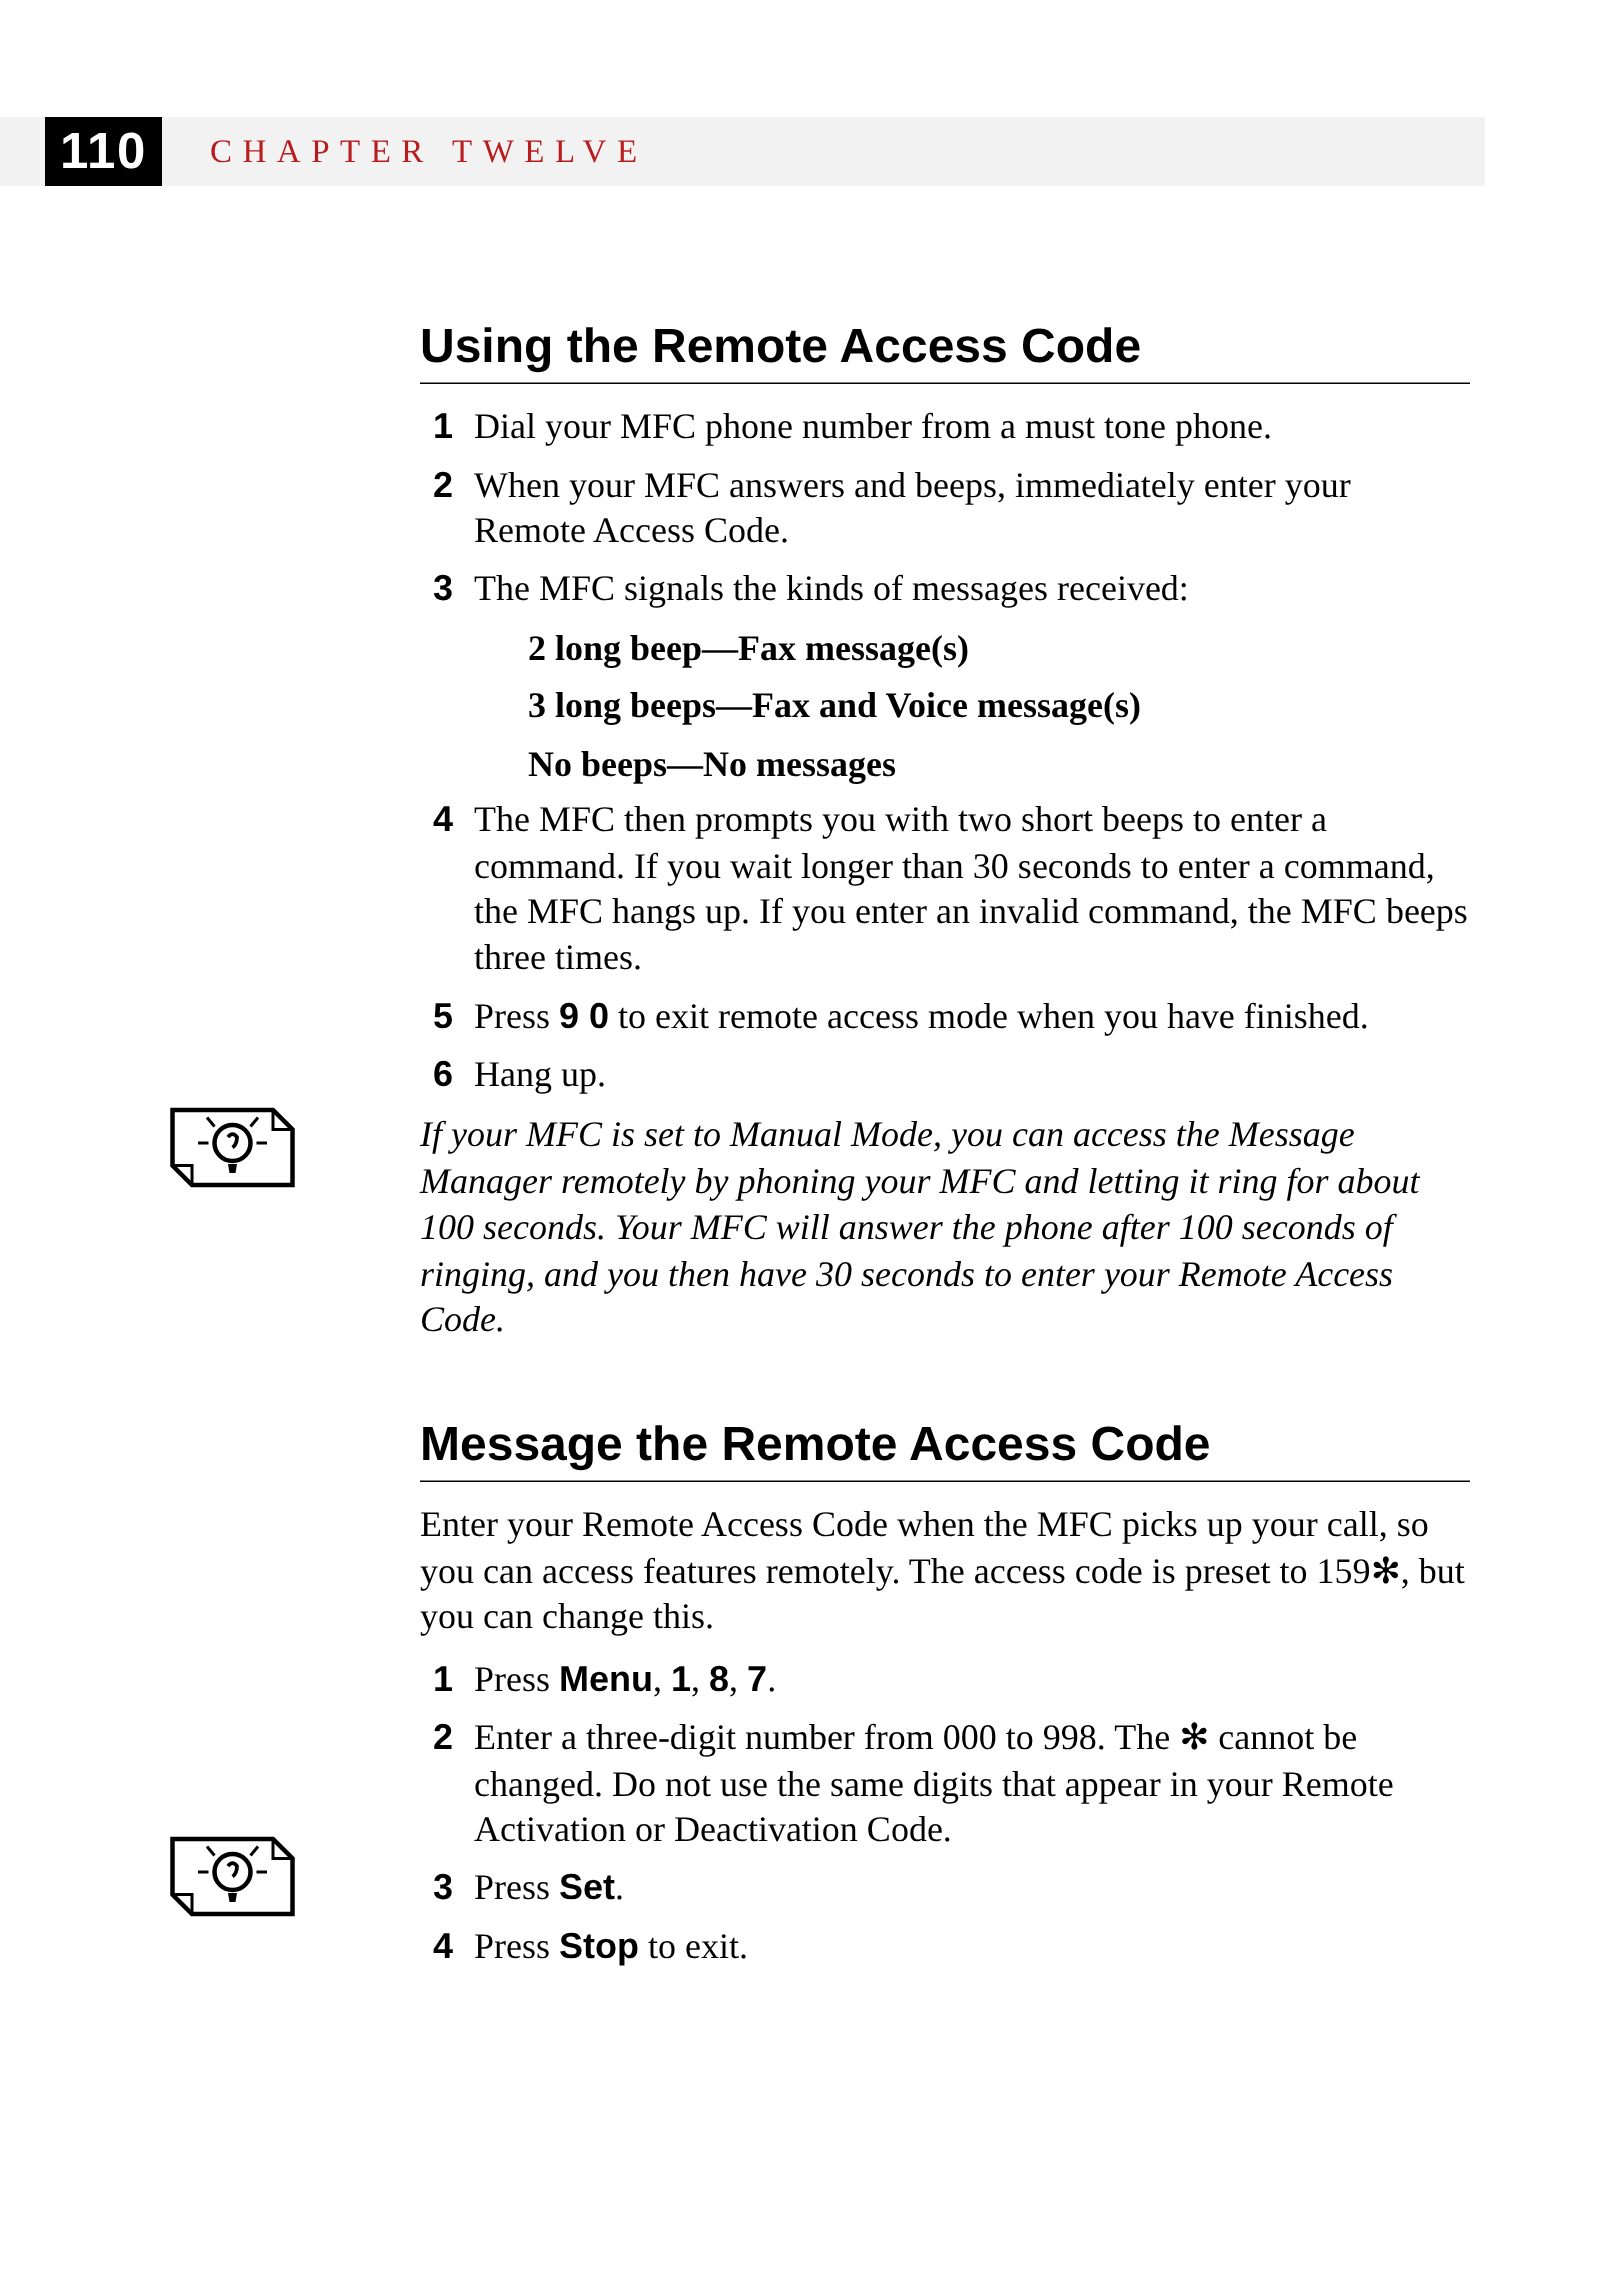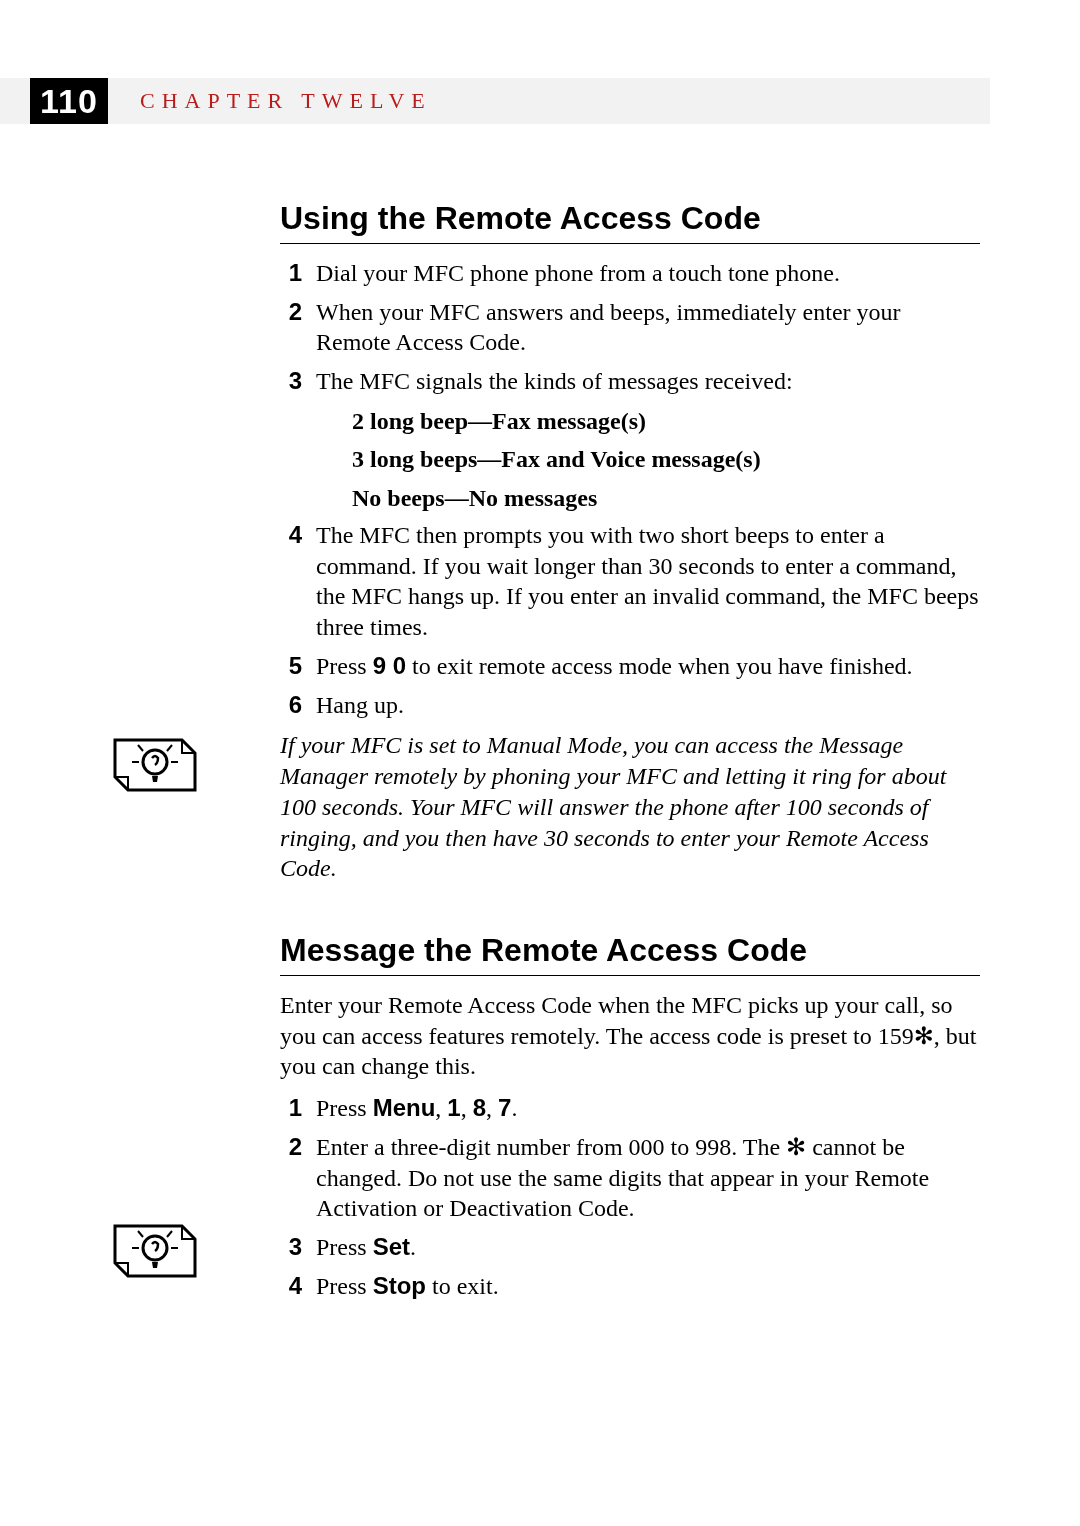--- a/index.html
+++ b/index.html
@@ -56,21 +56,21 @@
     left: 280px;
     right: 100px;
   }
   .h2 {
     font-family: Arial, Helvetica, sans-serif;
     font-weight: 700;
     font-size: 32px;
     margin-bottom: 6px;
     margin-top: 48px;
   }
-  .h2.first { margin-top: 4px; }
+  .h2.first { margin-top: 16px; }
   .hr {
     border: none;
     border-top: 1px solid #000;
     margin-bottom: 14px;
   }
   .para {
     font-size: 24px;
     line-height: 1.28;
     margin-bottom: 11px;
   }
@@ -152,21 +152,21 @@
     </svg>
   </div>
 
   <div class="content">
 
     <h2 class="h2 first">Using the Remote Access Code</h2>
     <hr class="hr">
 
     <div class="step">
       <div class="num">1</div>
-      <div class="body">Dial your MFC phone phone from a touch tone phone.</div>
+      <div class="body">Dial your MFC phone number from a must tone phone.</div>
     </div>
 
     <div class="step">
       <div class="num">2</div>
       <div class="body">When your MFC answers and beeps, immediately enter your Remote Access Code.</div>
     </div>
 
     <div class="step">
       <div class="num">3</div>
       <div class="body">The MFC signals the kinds of messages received:</div>

